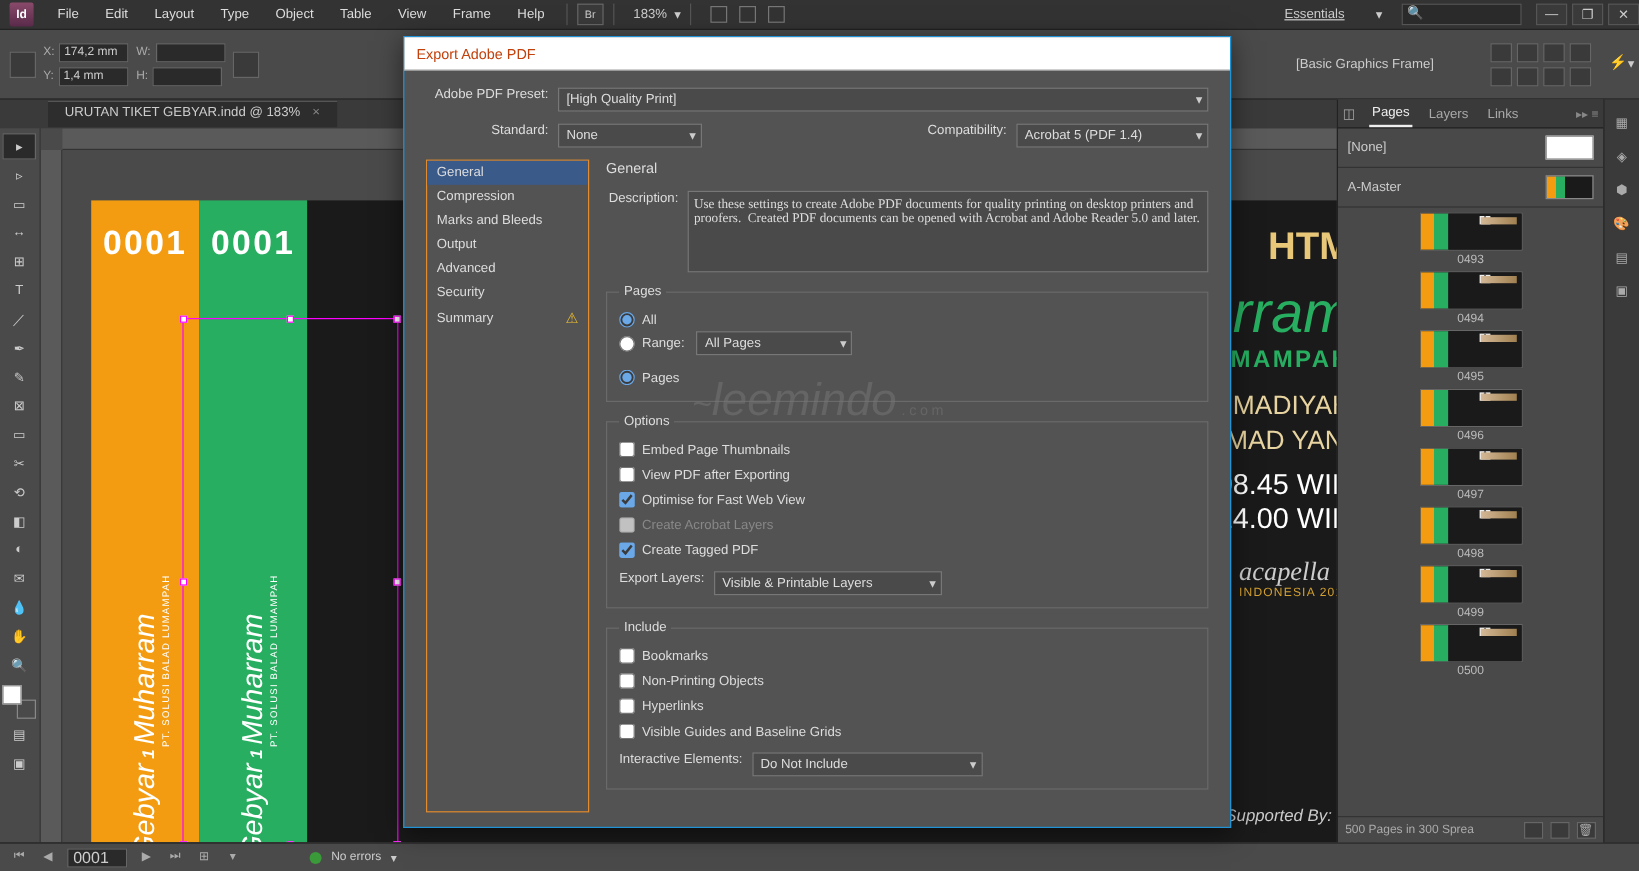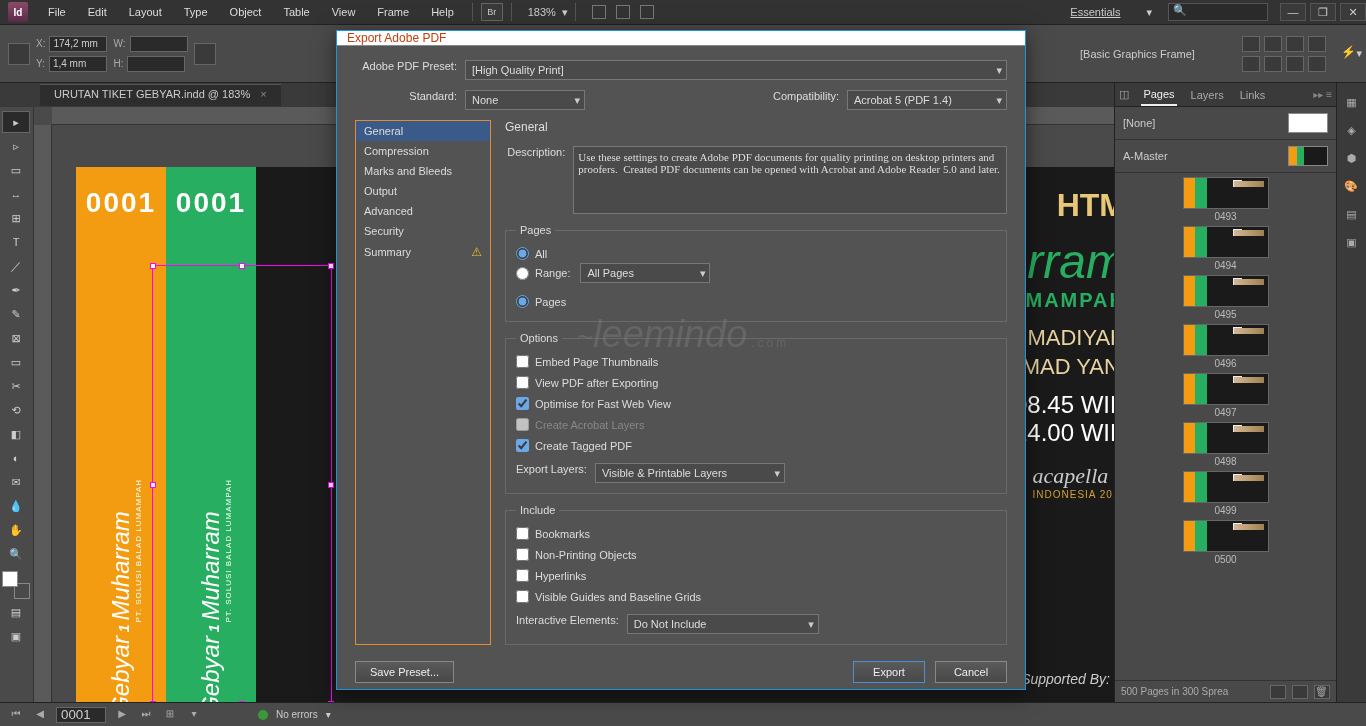--- a/index.html
+++ b/index.html
@@ -538,20 +538,14 @@
               </div>
           </div>
           <div class="row" style="margin-top:8px">
             <span>Interactive Elements:</span>
             <div class="fake-select" style="width:192px">Do Not Include</div>
           </div>
         </fieldset>
       </div>
     </div>
 
-    <div class="footer-row">
-      <div class="btn">Save Preset...</div>
-      <div class="fsp"></div>
-      <div class="btn default">Export</div>
-      <div class="btn">Cancel</div>
-    </div>
   </div>
 </div>
 
 </body></html>

